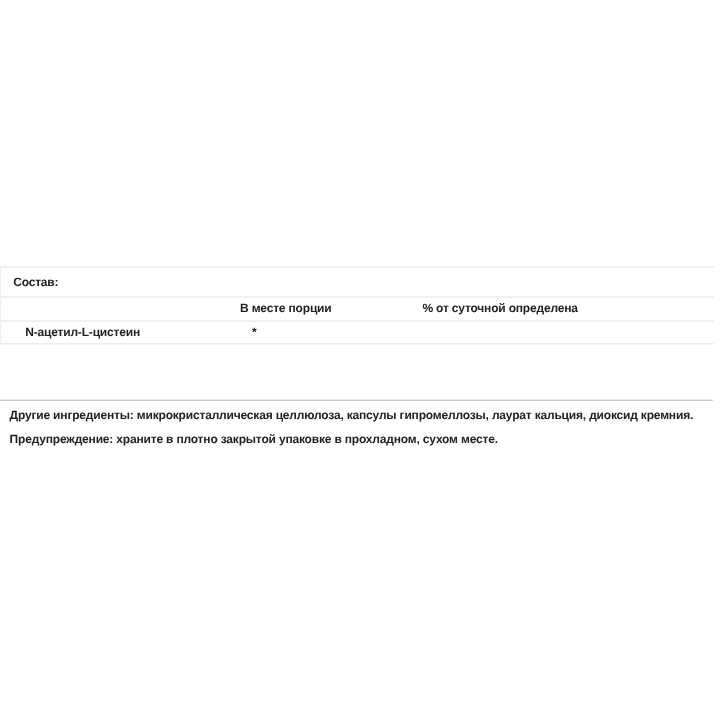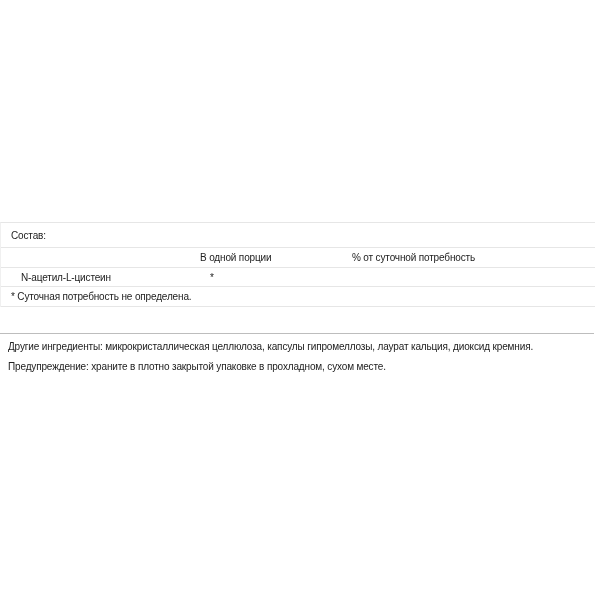--- a/index.html
+++ b/index.html
@@ -3,21 +3,21 @@
 <meta charset="utf-8">
 <style>
   * { margin: 0; padding: 0; box-sizing: content-box; }
   html, body { background: #ffffff; }
   #page {
     position: relative;
     width: 600px;
     height: 600px;
     background: #ffffff;
     font-family: "Liberation Sans", sans-serif;
-    font-weight: normal;
+    font-weight: bold;
     font-size: 10px;
     letter-spacing: -0.15px;
     color: #222222;
     overflow: hidden;
   }
   .facts {
     position: absolute;
     top: 222px;
     left: 0;
     width: 594px;
@@ -65,32 +65,29 @@
 
   <section class="facts">
 
     <div class="trow r-compose">
       <span>Состав:</span>
     </div>
 
 
     <div class="trow grid r-header">
       <span class="c1"></span>
-      <span class="c2">В одной порции</span>
-      <span class="c3">% от суточной потребность</span>
+      <span class="c2">В месте порции</span>
+      <span class="c3">% от суточной определена</span>
     </div>
 
     <div class="trow grid r-data">
       <span class="c1">N-ацетил-L-цистеин</span>
       <span class="c3">*</span>
     </div>
 
-    <div class="trow r-footnote">
-      <span>* Суточная потребность не определена.</span>
-    </div>
 
   </section>
 
   <div class="divider"></div>
 
   <p class="para p1">Другие ингредиенты: микрокристаллическая целлюлоза, капсулы гипромеллозы, лаурат кальция, диоксид кремния.</p>
 
   <p class="para p2">Предупреждение: храните в плотно закрытой упаковке в прохладном, сухом месте.</p>
 
 </div>

